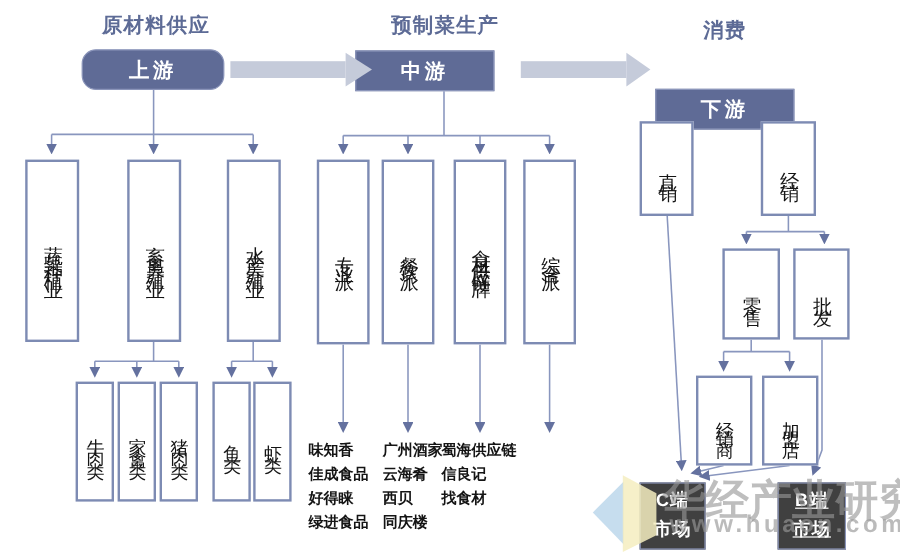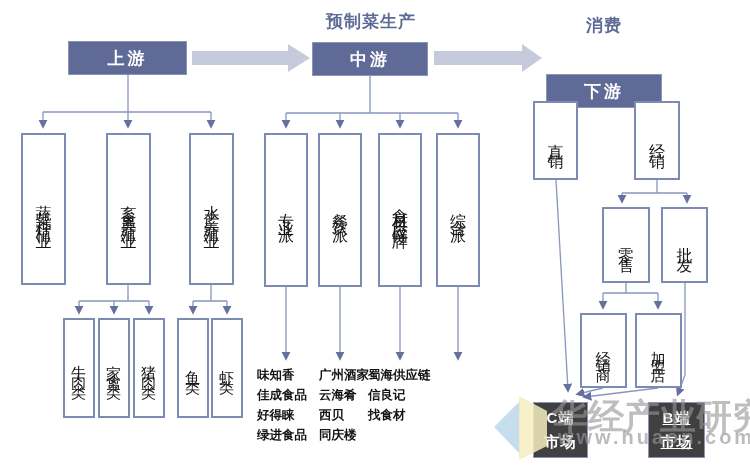--- a/index.html
+++ b/index.html
@@ -107,25 +107,26 @@
 
       <path d="M685,283 V375 L678,394" marker-end="url(#ah)"></path>
 
       <path d="M556,180 L568,390" marker-end="url(#ah)"></path>
 
       <path d="M603,388 L578,394" marker-end="url(#ah)"></path>
       <path d="M658,388 L585,397" marker-end="url(#ah)"></path>
     </g>
   </svg>
 
+  <div class="hdr" style="left:130px;top:10px;">原材料供应</div>
   <div class="hdr" style="left:371px;top:10px;text-align:right;">预制菜生产</div>
   <div class="hdr" style="left:604px;top:14px;">消费</div>
 
-  <div class="stage-box" style="left:68px;top:41px;width:119px;height:34px;">上游</div>
-  <div class="stage-box" style="left:312px;top:42px;width:116px;height:34px;">中游</div>
+  <div class="stage-box" style="left:68px;top:41px;width:119px;height:34px;border-radius:12px;">上游</div>
+  <div class="stage-box" style="left:296px;top:42px;width:116px;height:34px;">中游</div>
   <div class="stage-box" style="left:546px;top:42px;width:116px;height:34px;margin-top:32px;">下游</div>
 
   <div class="vbox" style="left:21px;top:133px;width:45px;height:152px;">
     <span>蔬菜种植业</span>
   </div>
   <div class="vbox" style="left:106px;top:133px;width:45px;height:152px;">
     <span>畜禽养殖业</span>
   </div>
   <div class="vbox" style="left:189px;top:133px;width:45px;height:152px;">
     <span>水产养殖业</span>

